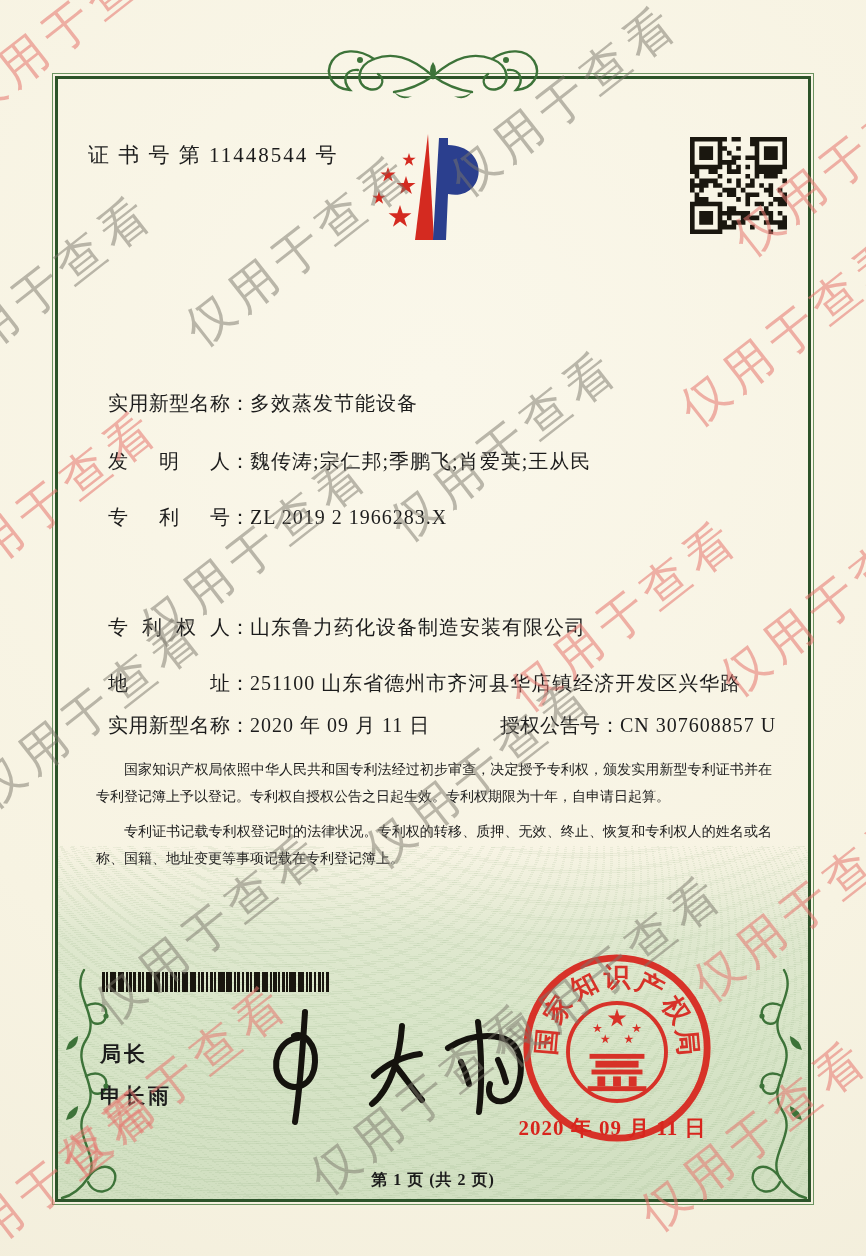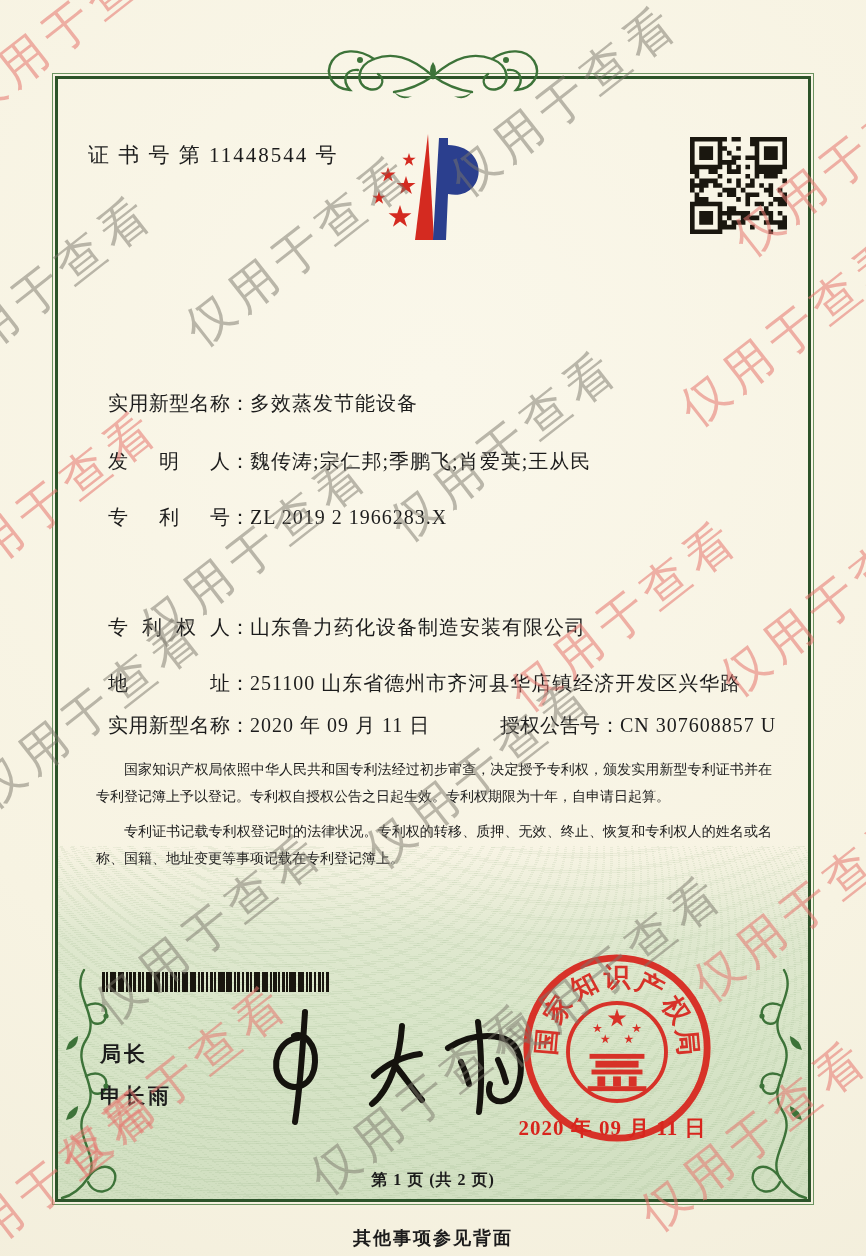--- a/index.html
+++ b/index.html
@@ -236,21 +236,20 @@
       <rect x="74" y="122" width="52" height="5"></rect>
       <rect x="80" y="129" width="8" height="10"></rect>
       <rect x="96" y="129" width="8" height="10"></rect>
       <rect x="112" y="129" width="8" height="10"></rect>
       <rect x="70" y="139" width="60" height="5"></rect>
     </g>
   </svg>
   <div class="sealdate">2020 年 09 月 11 日</div>
 
   <div class="pagenum">第 1 页 (共 2 页)</div>
-  <div class="backnote">其他事项参见背面</div>
 
   <div class="wm red w1">仅用于查看</div>
   <div class="wm gray w2">仅用于查看</div>
   <div class="wm gray w3">仅用于查看</div>
   <div class="wm red w4">仅用于查看</div>
   <div class="wm gray w5">仅用于查看</div>
   <div class="wm gray w6">仅用于查看</div>
   <div class="wm red w7">仅用于查看</div>
   <div class="wm gray w8">仅用于查看</div>
   <div class="wm red w9">仅用于查看</div>

